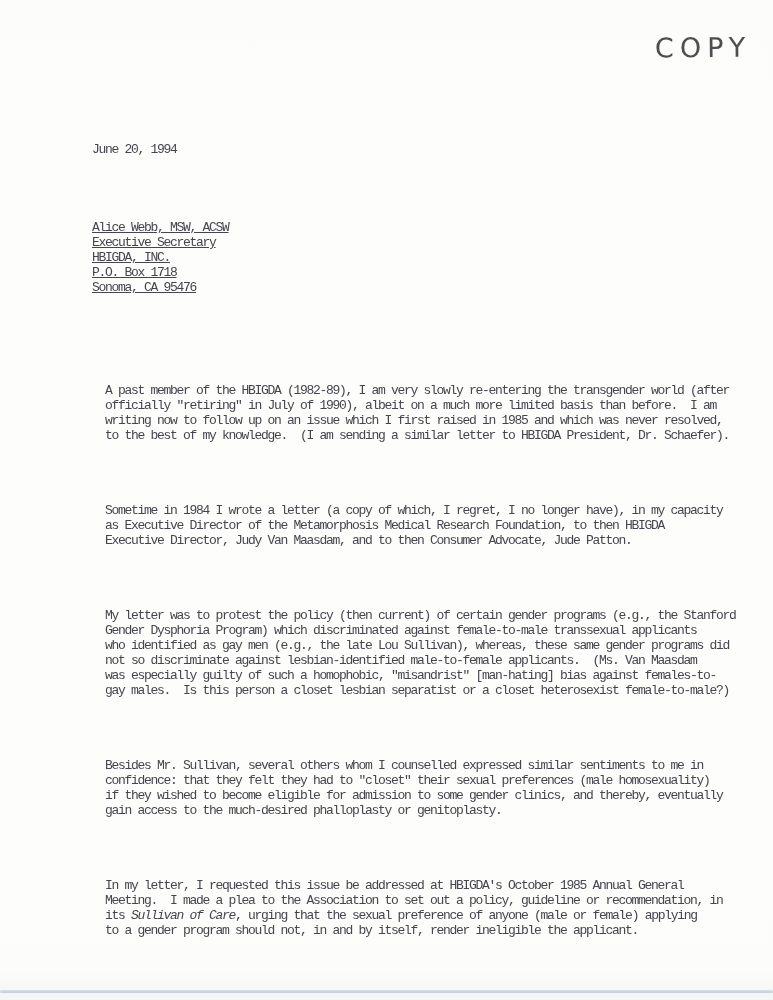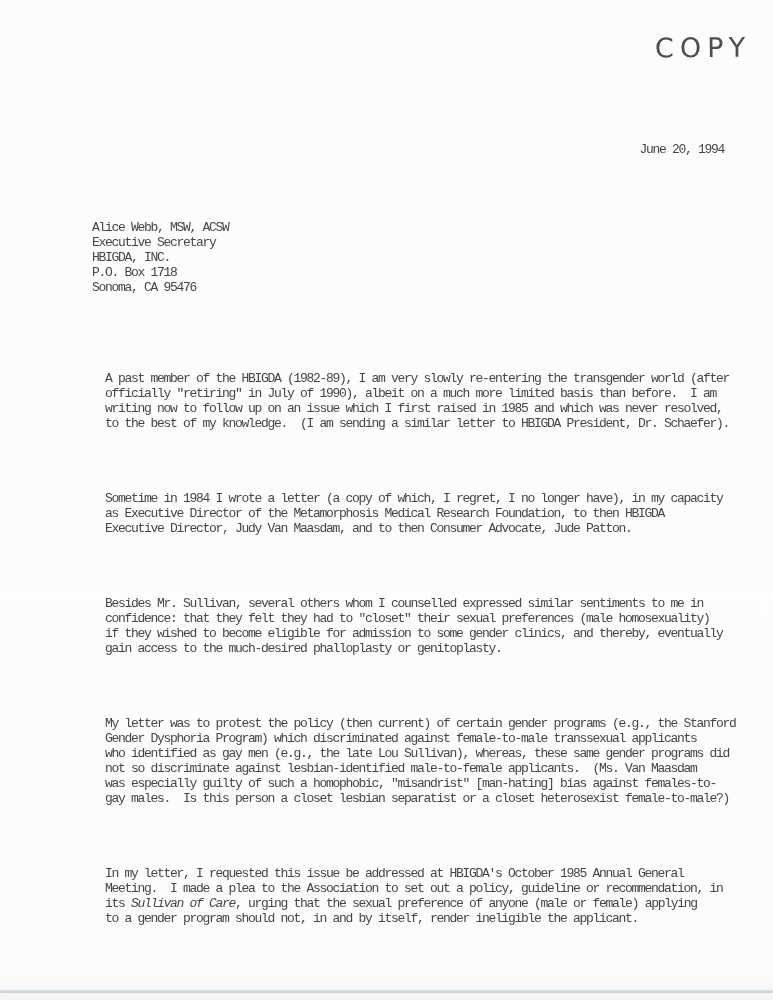--- a/index.html
+++ b/index.html
@@ -45,24 +45,24 @@
     left: 92px;
     top: 97px;
     width: 632px;
     font-size: 13px;
     line-height: 15px;
     letter-spacing: -1.3px;
     white-space: pre;
   }
   .date-line {
     margin: 0 0 18px 0;
-    text-align: right;
   }
   .address-block {
-    margin: 0 0 16px 0;
+    margin: 0 0 28px 0;
+    text-decoration: underline;
   }
   .salutation {
     margin: 0 0 11px 0;
   }
   p.body-par {
     margin: 0 0 15px 13px;
   }
   .italic-title {
     font-style: italic;
   }
@@ -87,31 +87,31 @@
 
     <p class="body-par">A past member of the HBIGDA (1982-89), I am very slowly re-entering the transgender world (after
 officially "retiring" in July of 1990), albeit on a much more limited basis than before.  I am
 writing now to follow up on an issue which I first raised in 1985 and which was never resolved,
 to the best of my knowledge.  (I am sending a similar letter to HBIGDA President, Dr. Schaefer).</p>
 
     <p class="body-par">Sometime in 1984 I wrote a letter (a copy of which, I regret, I no longer have), in my capacity
 as Executive Director of the Metamorphosis Medical Research Foundation, to then HBIGDA
 Executive Director, Judy Van Maasdam, and to then Consumer Advocate, Jude Patton.</p>
 
-    <p class="body-par">Besides Mr. Sullivan, several others whom I counselled expressed similar sentiments to me in
-confidence: that they felt they had to "closet" their sexual preferences (male homosexuality)
-if they wished to become eligible for admission to some gender clinics, and thereby, eventually
-gain access to the much-desired phalloplasty or genitoplasty.</p>
-
     <p class="body-par">My letter was to protest the policy (then current) of certain gender programs (e.g., the Stanford
 Gender Dysphoria Program) which discriminated against female-to-male transsexual applicants
 who identified as gay men (e.g., the late Lou Sullivan), whereas, these same gender programs did
 not so discriminate against lesbian-identified male-to-female applicants.  (Ms. Van Maasdam
 was especially guilty of such a homophobic, "misandrist" [man-hating] bias against females-to-
 gay males.  Is this person a closet lesbian separatist or a closet heterosexist female-to-male?)</p>
+
+    <p class="body-par">Besides Mr. Sullivan, several others whom I counselled expressed similar sentiments to me in
+confidence: that they felt they had to "closet" their sexual preferences (male homosexuality)
+if they wished to become eligible for admission to some gender clinics, and thereby, eventually
+gain access to the much-desired phalloplasty or genitoplasty.</p>
 
     <p class="body-par"><span>In my letter, I requested this issue be addressed at HBIGDA's October 1985 Annual General
 Meeting.  I made a plea to the Association to set out a policy, guideline or recommendation, in
 its </span><span class="italic-title">Sullivan of Care</span><span>, urging that the sexual preference of anyone (male or female) applying
 to a gender program should not, in and by itself, render ineligible the applicant.</span></p>
 
     
 
     
 

